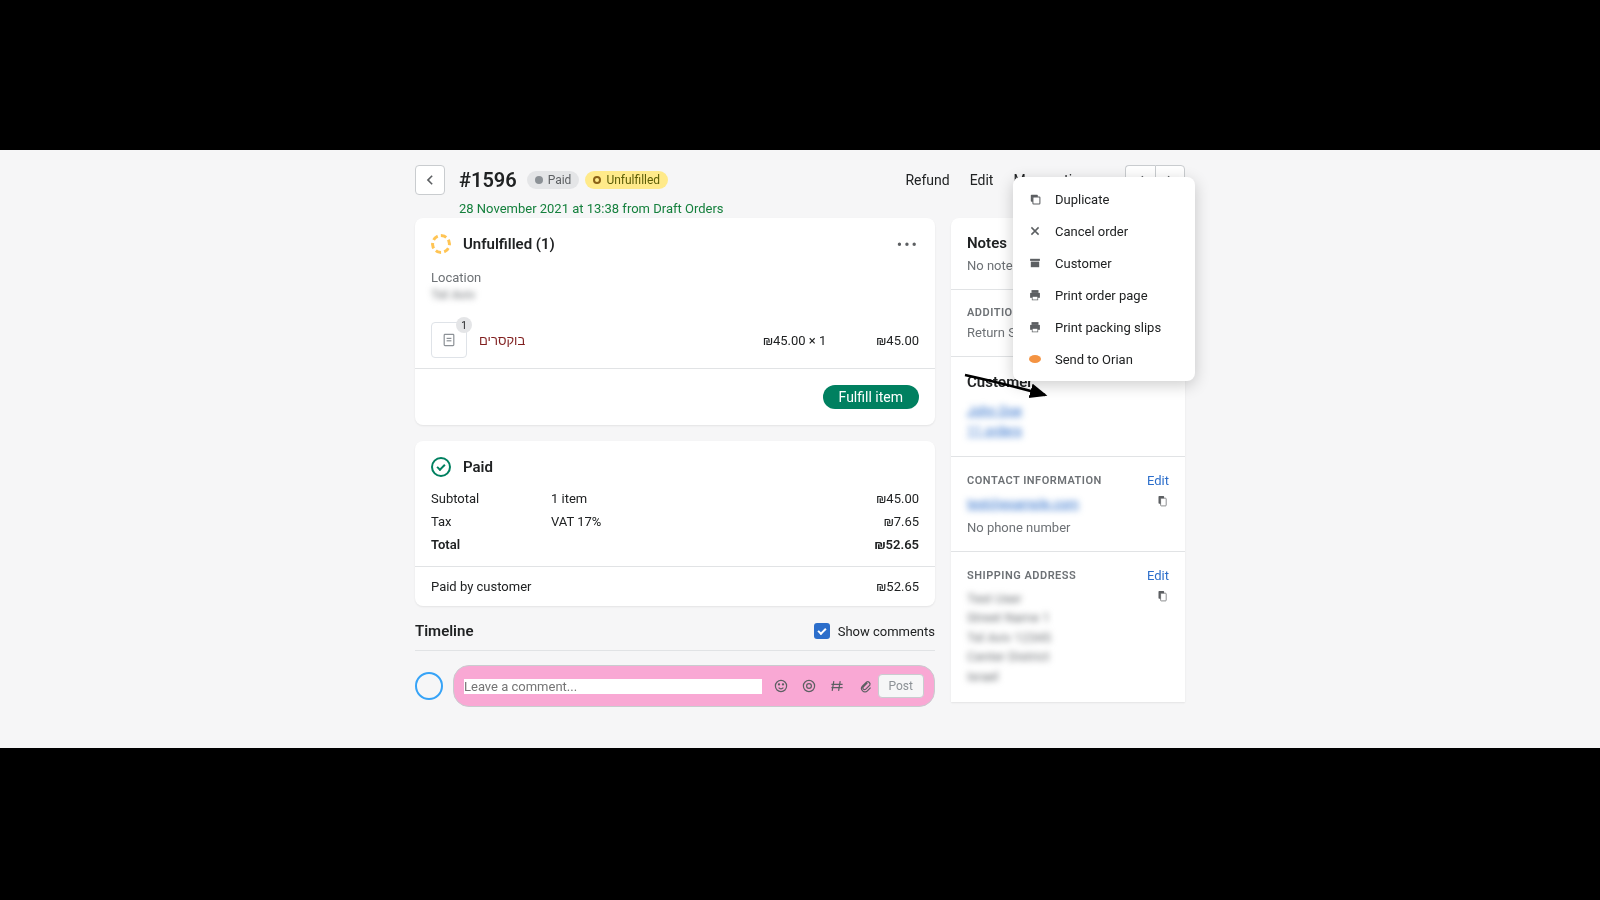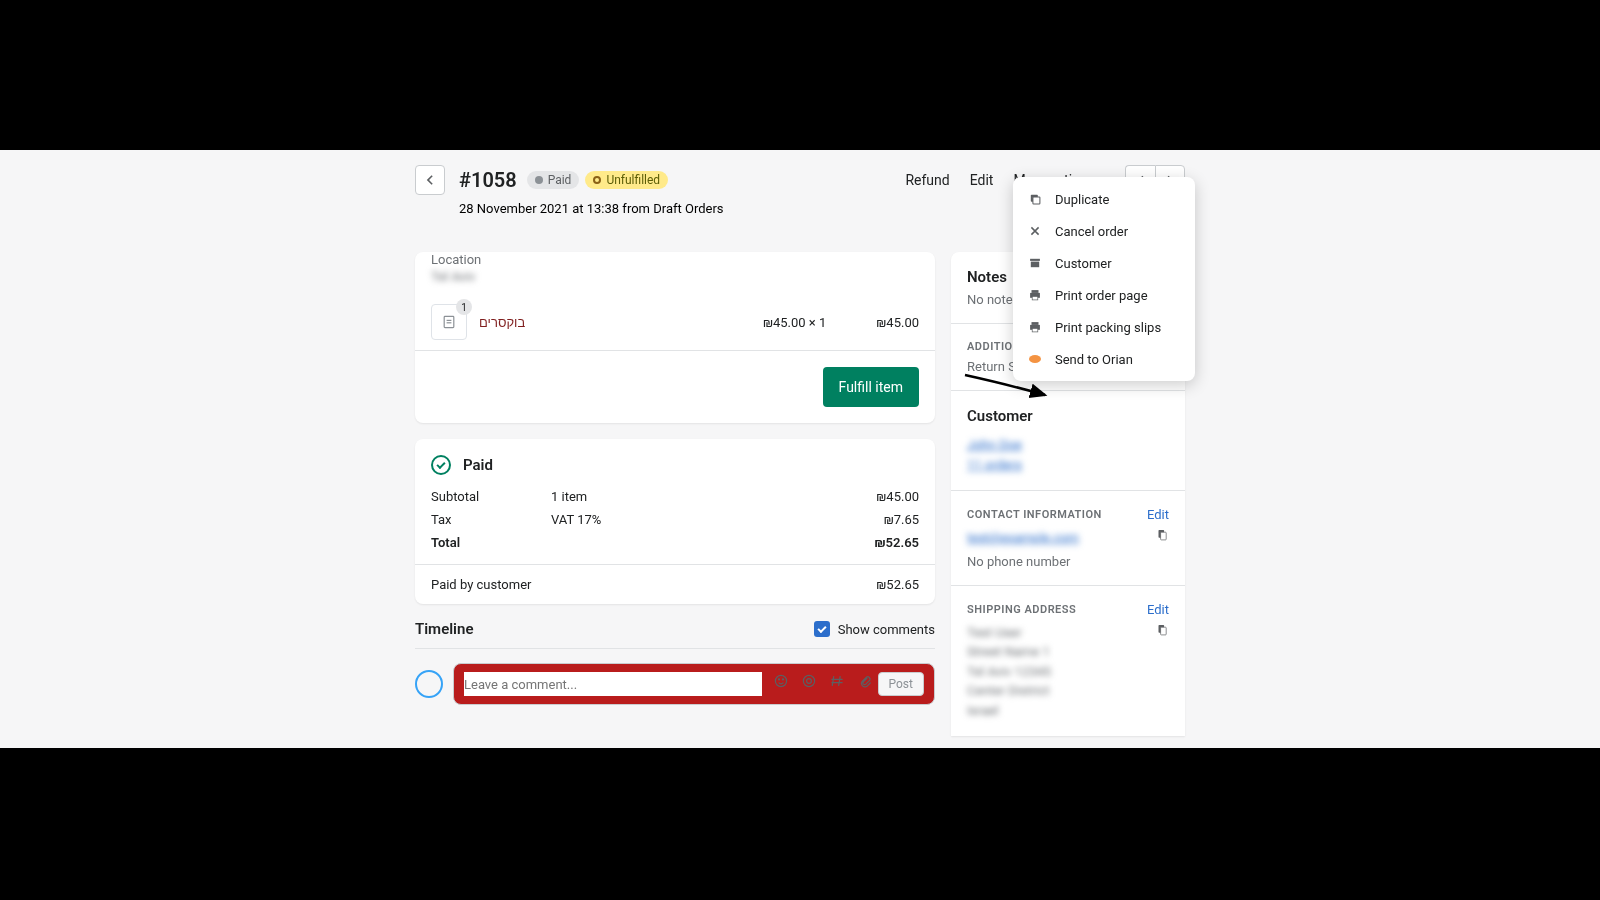--- a/index.html
+++ b/index.html
@@ -15,56 +15,56 @@
 .dot{width:8px;height:8px;border-radius:50%;margin-right:5px}
 .dot.g{background:#8c9196}
 .dot.y{border:2px solid #8a6116;background:transparent;width:8px;height:8px}
 .spacer{flex:1}
 .action-link{font-size:14px;color:#202223;margin-right:20px;cursor:pointer}
 .more{display:inline-flex;align-items:center;font-size:14px;color:#202223;cursor:pointer;margin-right:14px}
 .nav-btns{display:inline-flex}
 .nav-btn{width:30px;height:30px;border:1px solid #c9cccf;background:#fff;display:flex;align-items:center;justify-content:center;cursor:pointer}
 .nav-btn:first-child{border-radius:4px 0 0 4px;border-right:none}
 .nav-btn:last-child{border-radius:0 4px 4px 0}
-.subtitle{font-size:13px;color:#000000;margin-left:44px;margin-bottom:36px}
+.subtitle{font-size:13px;color:#15803d;margin-left:44px;margin-bottom:2px}
 .cols{display:flex;gap:16px}
 .left{width:520px}
 .right{width:234px;display:flex;flex-direction:column;gap:0}
 .card{background:#fff;border-radius:8px;box-shadow:0 1px 2px rgba(0,0,0,.08);margin-bottom:16px}
 .fulfill-head{display:flex;align-items:center;padding:16px}
 .ring-icon{width:20px;height:20px;border:3px dashed #ffc453;border-radius:50%;margin-right:12px}
 .fulfill-title{font-size:15px;font-weight:600;color:#202223}
 .menu-dots{margin-left:auto;cursor:pointer;color:#5c5f62;font-size:16px;letter-spacing:2px}
 .loc{padding:0 16px 10px}
 .loc-label{font-size:13px;color:#6d7175}
 .blur{filter:blur(3px);color:#6d7175;font-size:13px;margin-top:2px}
 .line-item{display:flex;align-items:center;padding:10px 16px}
 .thumb{width:36px;height:36px;border:1px solid #dfe3e8;border-radius:4px;display:flex;align-items:center;justify-content:center;position:relative;margin-right:12px}
 .qty-badge{position:absolute;top:-6px;right:-6px;background:#e4e5e7;border-radius:50%;width:16px;height:16px;font-size:10px;display:flex;align-items:center;justify-content:center;color:#202223}
 .prod-link{color:#7f1d1d;font-size:13px;cursor:pointer}
 .price-x{margin-left:auto;font-size:13px;color:#202223;margin-right:50px}
 .price-total{font-size:13px;color:#202223}
 .fulfill-footer{border-top:1px solid #e1e3e5;padding:16px;display:flex;justify-content:flex-end}
-.btn-primary{background:#008060;color:#fff;border:none;padding:12px 16px;border-radius:4px;font-size:14px;cursor:pointer}
+.btn-primary{background:#008060;color:#fff;border:none;padding:4px 16px;border-radius:16px;font-size:14px;cursor:pointer}
 .paid-head{display:flex;align-items:center;padding:16px 16px 10px}
 .check-icon{width:20px;height:20px;border:2px solid #008060;border-radius:50%;margin-right:12px;display:flex;align-items:center;justify-content:center}
 .check-icon::after{content:"";width:6px;height:3px;border-left:2px solid #008060;border-bottom:2px solid #008060;transform:rotate(-45deg);margin-top:-2px}
 .paid-row{display:flex;padding:4px 16px;font-size:13px;color:#202223}
 .paid-row .c1{width:120px}
 .paid-row .c2{flex:1}
 .paid-row .c3{text-align:right}
 .paid-total{font-weight:600}
 .paid-footer{border-top:1px solid #e1e3e5;margin-top:10px}
 .timeline-head{display:flex;align-items:center;padding:0 0 10px;margin-top:4px}
 .timeline-title{font-size:15px;font-weight:600;color:#202223}
 .chk{width:16px;height:16px;background:#2c6ecb;border-radius:3px;margin-right:8px;display:flex;align-items:center;justify-content:center}
 .chk::after{content:"";width:6px;height:3px;border-left:2px solid #fff;border-bottom:2px solid #fff;transform:rotate(-45deg);margin-top:-2px}
 .timeline-input-row{display:flex;align-items:center;gap:10px;border-top:1px solid #e1e3e5;padding-top:14px}
 .avatar-circle{width:28px;height:28px;border:2px solid #36a3f7;border-radius:50%}
-.comment-box{flex:1;border:1px solid #c9cccf;border-radius:8px;padding:8px 10px;display:flex;background:#b91c1c}
+.comment-box{flex:1;border:1px solid #c9cccf;border-radius:16px;padding:8px 10px;display:flex;align-items:center;background:#f9a8d4}
 .comment-input{border:none;outline:none;flex:1;font-size:13px;color:#6d7175}
 .icon-sm{width:18px;height:18px;color:#5c5f62;margin-left:10px;cursor:pointer;display:flex;align-items:center;justify-content:center}
 .post-btn{background:#f6f6f7;border:1px solid #c9cccf;border-radius:4px;padding:4px 10px;font-size:12px;margin-left:4px;color:#8c9196}
 .side-card{background:#fff;border-radius:8px 8px 0 0;box-shadow:0 1px 2px rgba(0,0,0,.08)}
 .side-section{padding:16px;border-bottom:1px solid #e1e3e5}
 .side-h{font-size:15px;font-weight:600;color:#202223;margin-bottom:6px;display:flex;align-items:center}
 .side-small{font-size:11px;font-weight:600;color:#6d7175;letter-spacing:.5px;margin-bottom:6px;text-transform:uppercase;display:flex;align-items:center}
 .side-text{font-size:13px;color:#6d7175}
 .edit-link{color:#2c6ecb;font-size:13px;margin-left:auto;cursor:pointer;font-weight:400;text-transform:none;letter-spacing:0}
 .link-blue{color:#2c6ecb;font-size:13px;text-decoration:underline}
@@ -83,21 +83,21 @@
 
 <div class="viewport">
   <div class="page">
 
     <div class="topbar">
       <div class="back">
         <svg width="16" height="16" viewBox="0 0 20 20" fill="#5c5f62">
             <path d="M12 16l-6-6 6-6 1.4 1.4L8.8 10l4.6 4.6z"></path>
           </svg>
       </div>
-      <div class="order-title">#1058</div>
+      <div class="order-title">#1596</div>
       <span class="badge grey">
           <span class="dot g"></span>
           <span>Paid</span>
         </span>
       <span class="badge yellow">
           <span class="dot y"></span>
           <span>Unfulfilled</span>
         </span>
       <div class="spacer"></div>
       <span class="action-link">Refund</span>
@@ -185,20 +185,25 @@
             <path d="M0,0 L7,3 L0,6 Z" fill="#000"></path>
           </marker>
         </defs>
       <path d="M5 5 Q50 15 85 25" stroke="#000" stroke-width="2.5" fill="none" marker-end="url(#ah)"></path>
     </svg>
 
     <div class="cols">
       <div class="left">
 
         <div class="card">
+          <div class="fulfill-head">
+            <div class="ring-icon"></div>
+            <div class="fulfill-title">Unfulfilled (1)</div>
+            <div class="menu-dots">•••</div>
+          </div>
           <div class="loc">
             <div class="loc-label">Location</div>
             <div class="blur">Tel Aviv</div>
           </div>
           <div class="line-item">
             <div class="thumb">
               <svg width="16" height="16" viewBox="0 0 20 20" fill="#8c9196">
                   <rect x="4" y="3" width="12" height="14" rx="1" fill="none" stroke="#8c9196" stroke-width="1.5"></rect>
                   <line x1="7" y1="8" x2="13" y2="8" stroke="#8c9196" stroke-width="1.5"></line>
                   <line x1="7" y1="11" x2="13" y2="11" stroke="#8c9196" stroke-width="1.5"></line>

